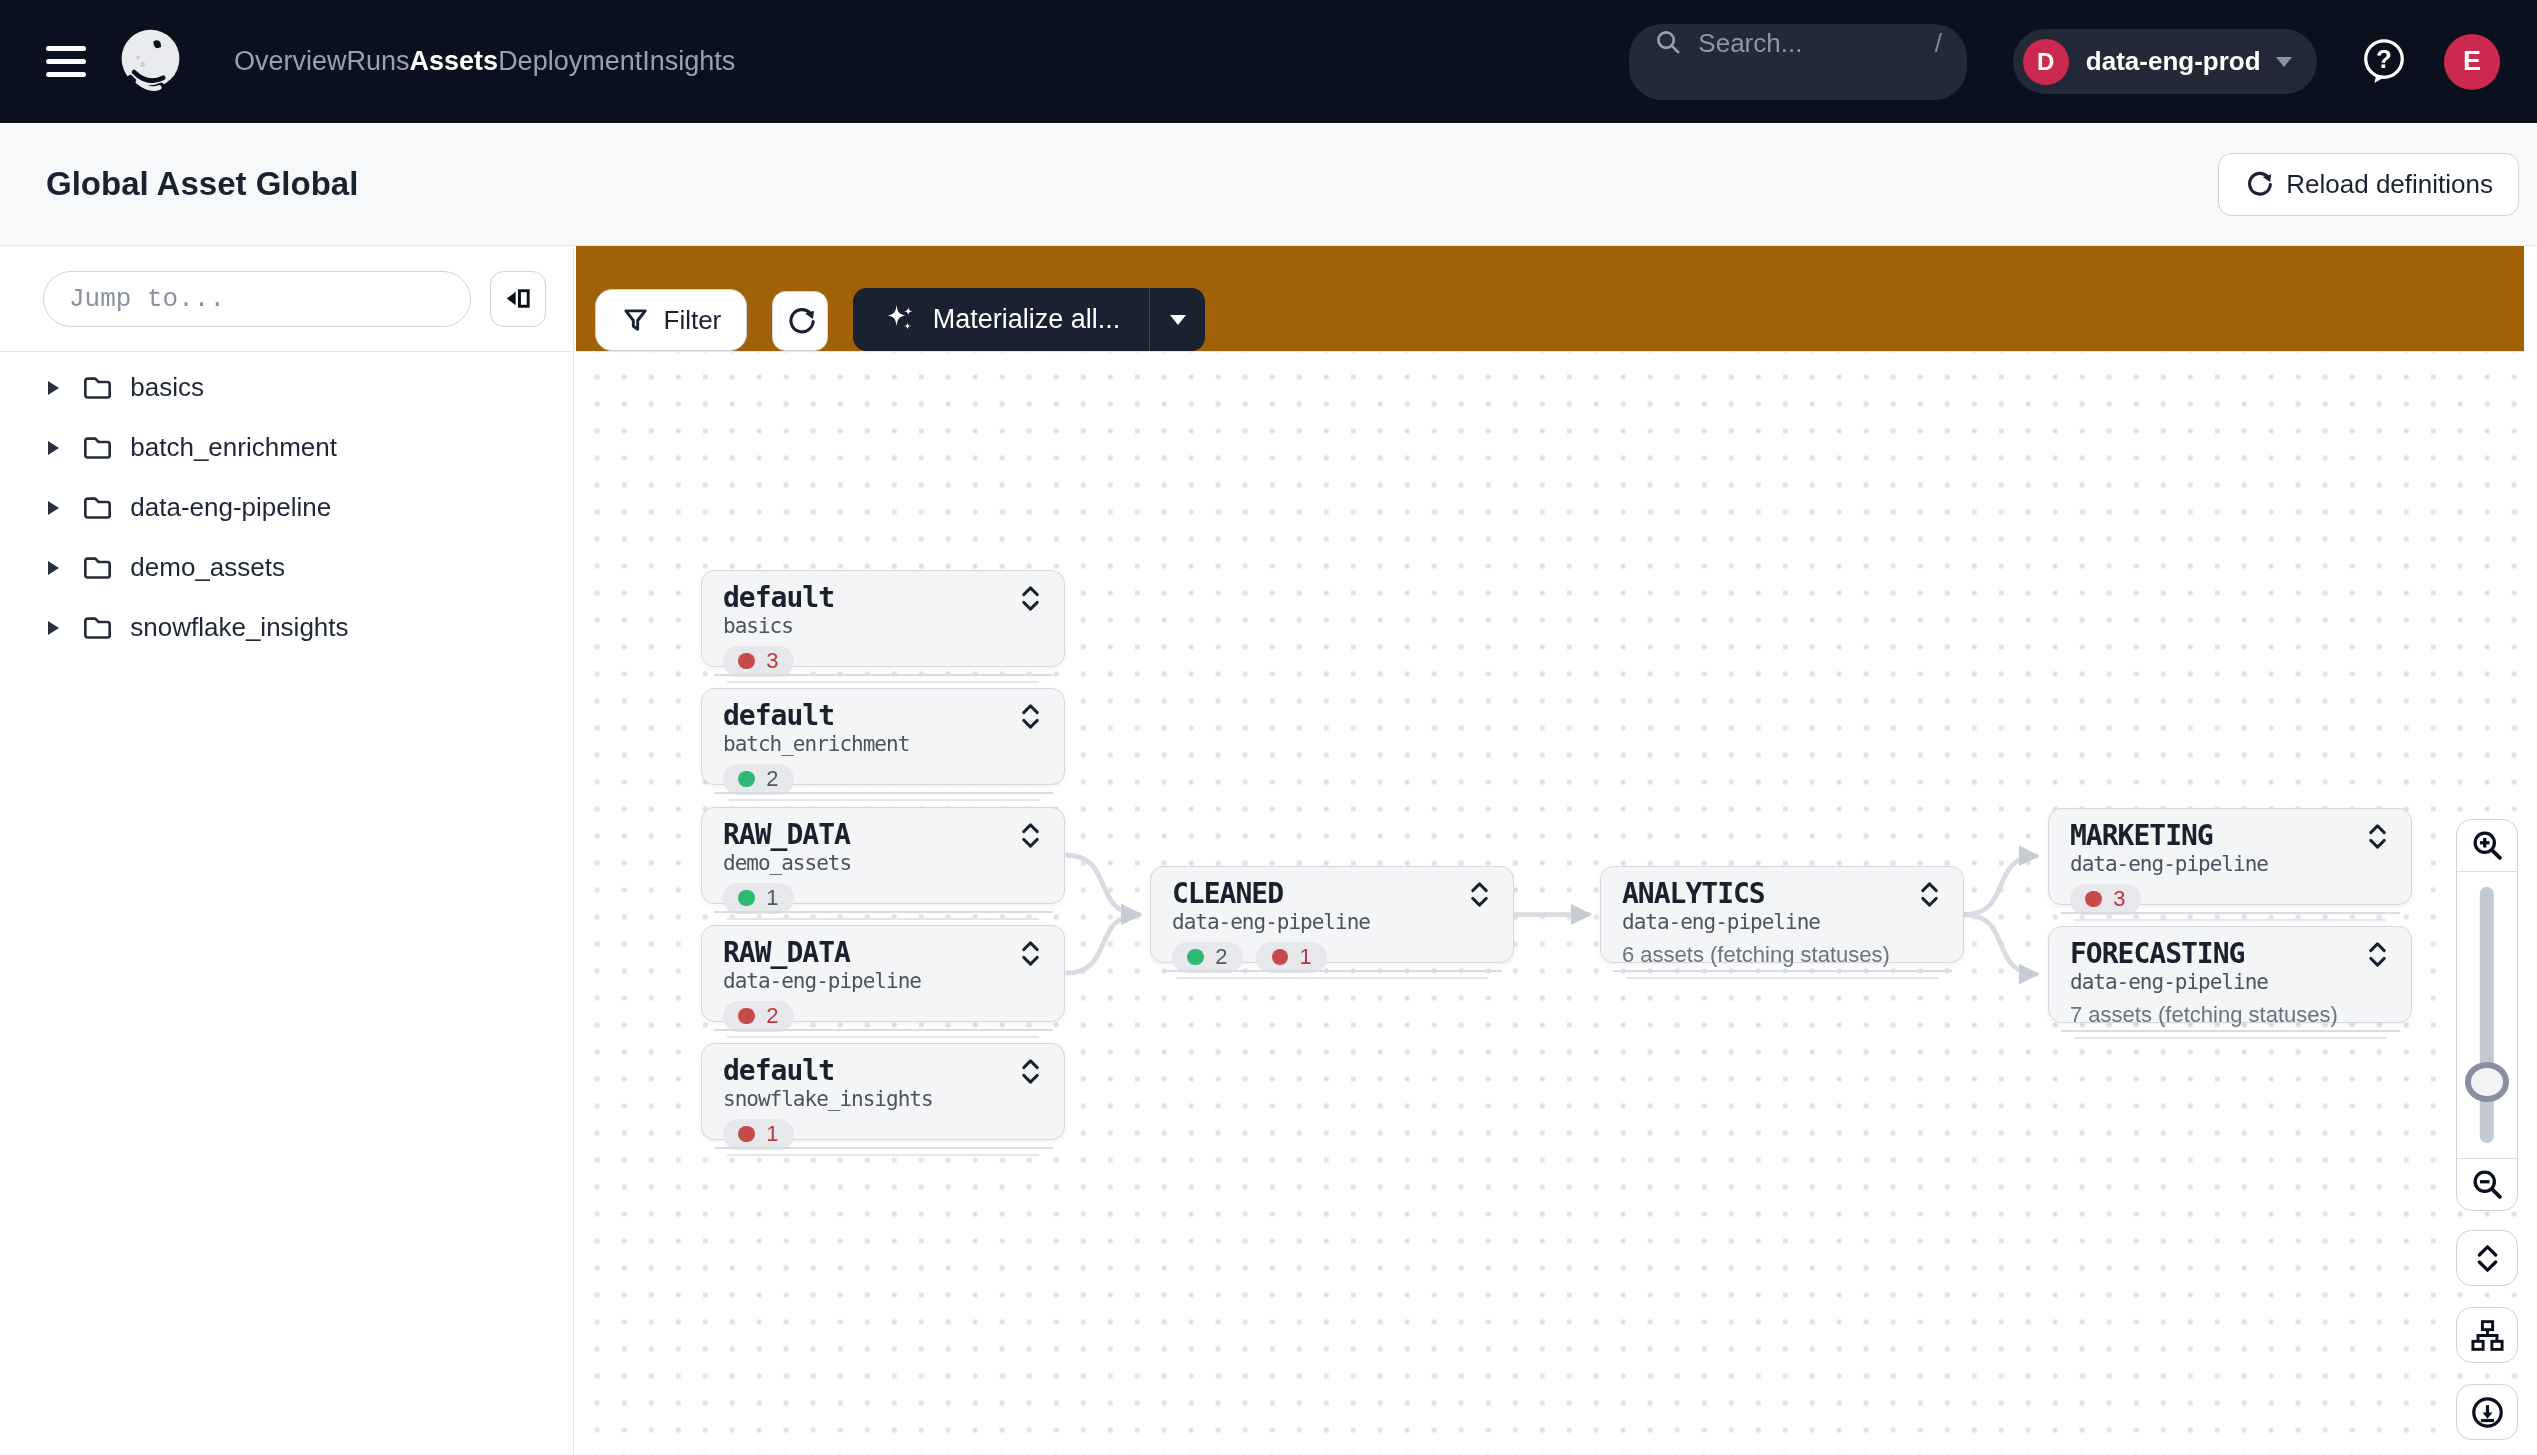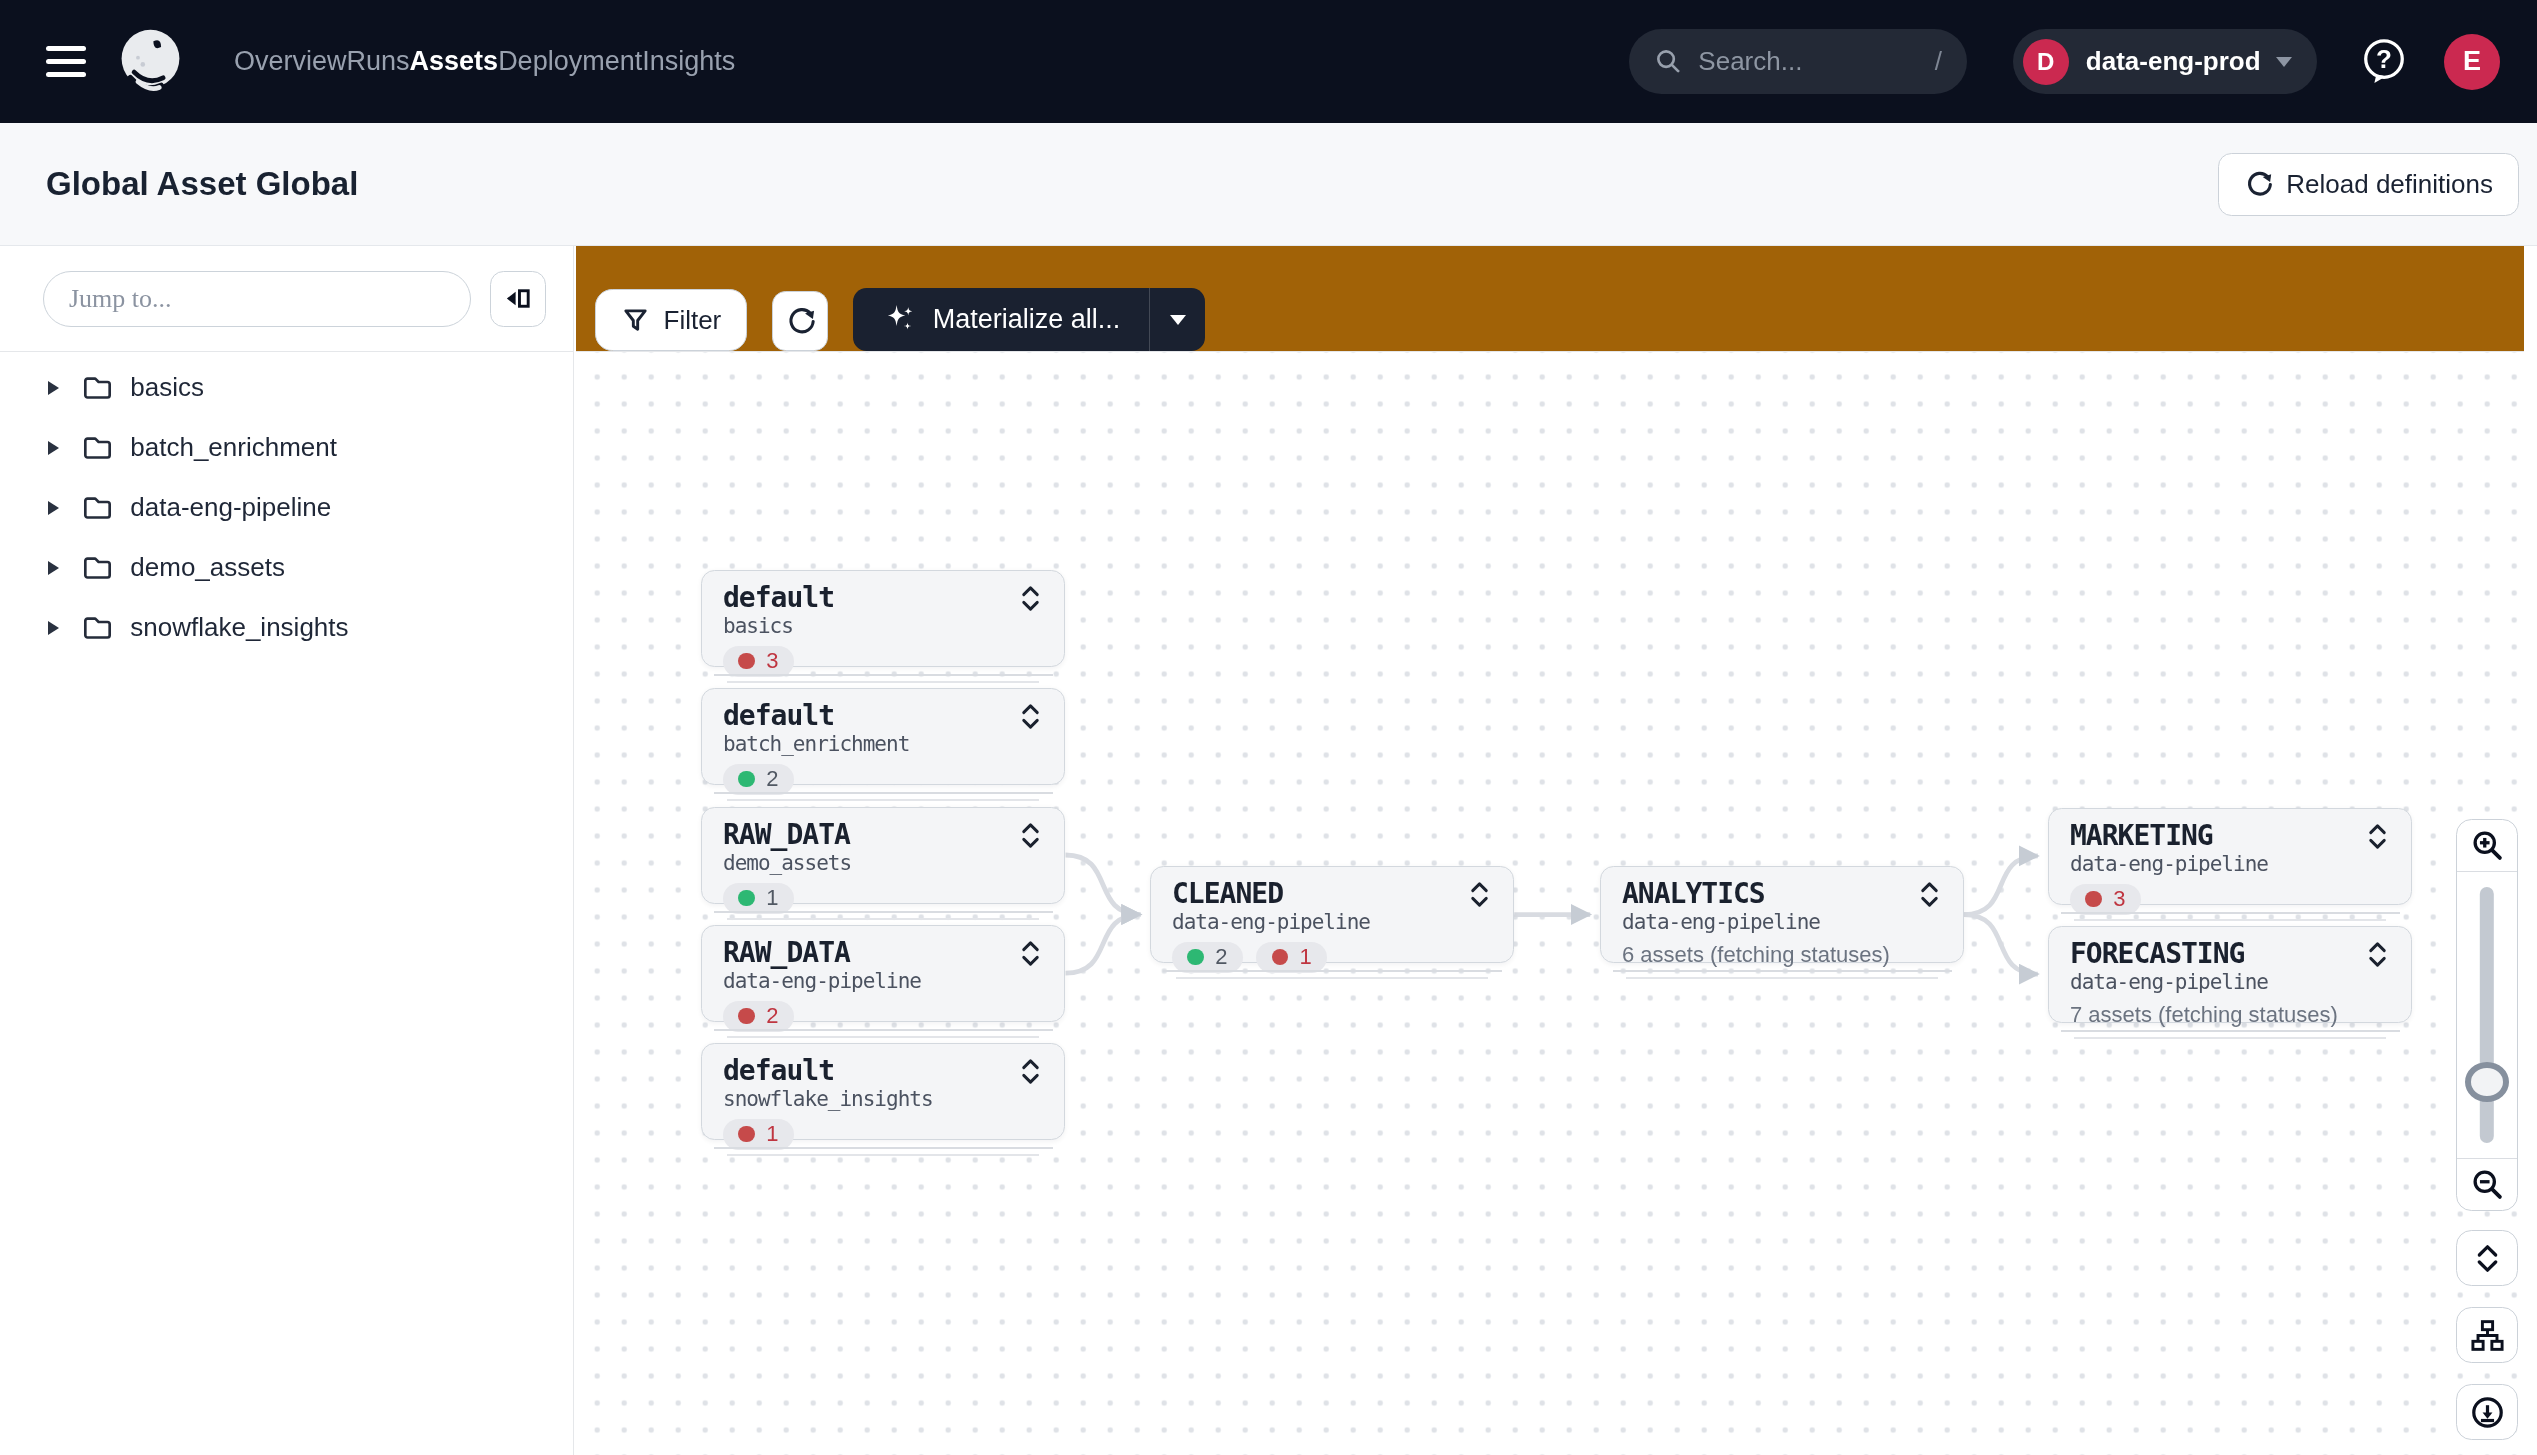--- a/index.html
+++ b/index.html
@@ -11,22 +11,22 @@
   .topnav { position:absolute; left:0; top:0; width:2538px; height:123px;
     background:#0b101e; display:flex; align-items:center; }
   .hamburger { width:40px; height:31px; margin-left:46px; display:flex; flex-direction:column;
     justify-content:space-between; cursor:pointer; }
   .hamburger span { display:block; height:4.8px; border-radius:2.9px; background:#fff; }
   .logo { margin-left:25px; width:79px; height:79px; }
   .navlinks { display:flex; align-items:center; margin-left:44px; }
   .nav-item { font-size:27px; color:#99a1af; cursor:pointer; }
   .nav-item.active { color:#fff; font-weight:bold; }
   .topnav-right { margin-left:auto; display:flex; align-items:center; margin-right:38px; }
-  .search-pill { width:338px; height:65px; background:#232936; border-radius:33px;
-    display:flex; align-items:center; padding:16px 25px; cursor:text; }
+  .search-pill { width:338px; height:76px; background:#232936; border-radius:33px;
+    display:flex; align-items:flex-start; padding:4px 25px; cursor:text; }
   .search-pill .ph { color:#8e96a3; font-size:26px; margin-left:15.4px; }
   .search-pill .slash { margin-left:auto; color:#7e8694; font-size:26px; }
   .deploy-pill { margin-left:46px; height:65px; background:#232936; border-radius:33px;
     display:flex; align-items:center; padding:0 25px 0 9.6px; cursor:pointer; }
   .deploy-badge { width:46px; height:46px; border-radius:50%; background:#cb2950; color:#fff;
     font-weight:bold; font-size:24px; display:flex; align-items:center; justify-content:center; }
   .deploy-name { color:#fff; font-weight:bold; font-size:26px; margin:0 15.4px 0 17.3px; }
   .chev-down { width:0; height:0; border-left:8.7px solid transparent; border-right:8.7px solid transparent;
     border-top:10.6px solid #8d95a3; }
   .help-btn { margin-left:42px; position:relative; cursor:pointer; }
@@ -42,21 +42,21 @@
     border:1.9px solid #ccd2d9; border-radius:13.5px; display:flex; align-items:center;
     padding:0 25px; font-size:26px; color:#1a2232; cursor:pointer; gap:13.5px; }
 
   
   .sidebar { position:absolute; left:0; top:246px; width:574px; bottom:0; background:#fff;
     border-right:1.9px solid #e5e7ea; }
   .jump-row { height:106px; border-bottom:1.9px solid #e5e7ea; display:flex; align-items:center;
     padding:0 27px 0 43px; gap:19px; }
   .jump-input { width:430px; height:56px; border:1.9px solid #ccd3da; border-radius:28px;
     padding:0 25px; font-size:26px; color:#2a3240; outline:none;
-    font-family:Liberation Serif, serif; }
+    font-family:Liberation Mono, monospace; }
   .jump-input::placeholder { color:#8b93a1; }
   .collapse-btn { width:56px; height:56px; border:1.9px solid #ccd3da; border-radius:13.5px;
     background:#fff; display:flex; align-items:center; justify-content:center; cursor:pointer; }
   .tree { padding-top:5.8px; }
   .tree-row { height:60px; display:flex; align-items:center; padding-left:48px; cursor:pointer; }
   .tree-caret { width:0; height:0; border-top:7.7px solid transparent; border-bottom:7.7px solid transparent;
     border-left:11.5px solid #2a3240; margin-right:23px; }
   .tree-label { font-size:26px; color:#1f2737; margin-left:17.3px; }
 
   

